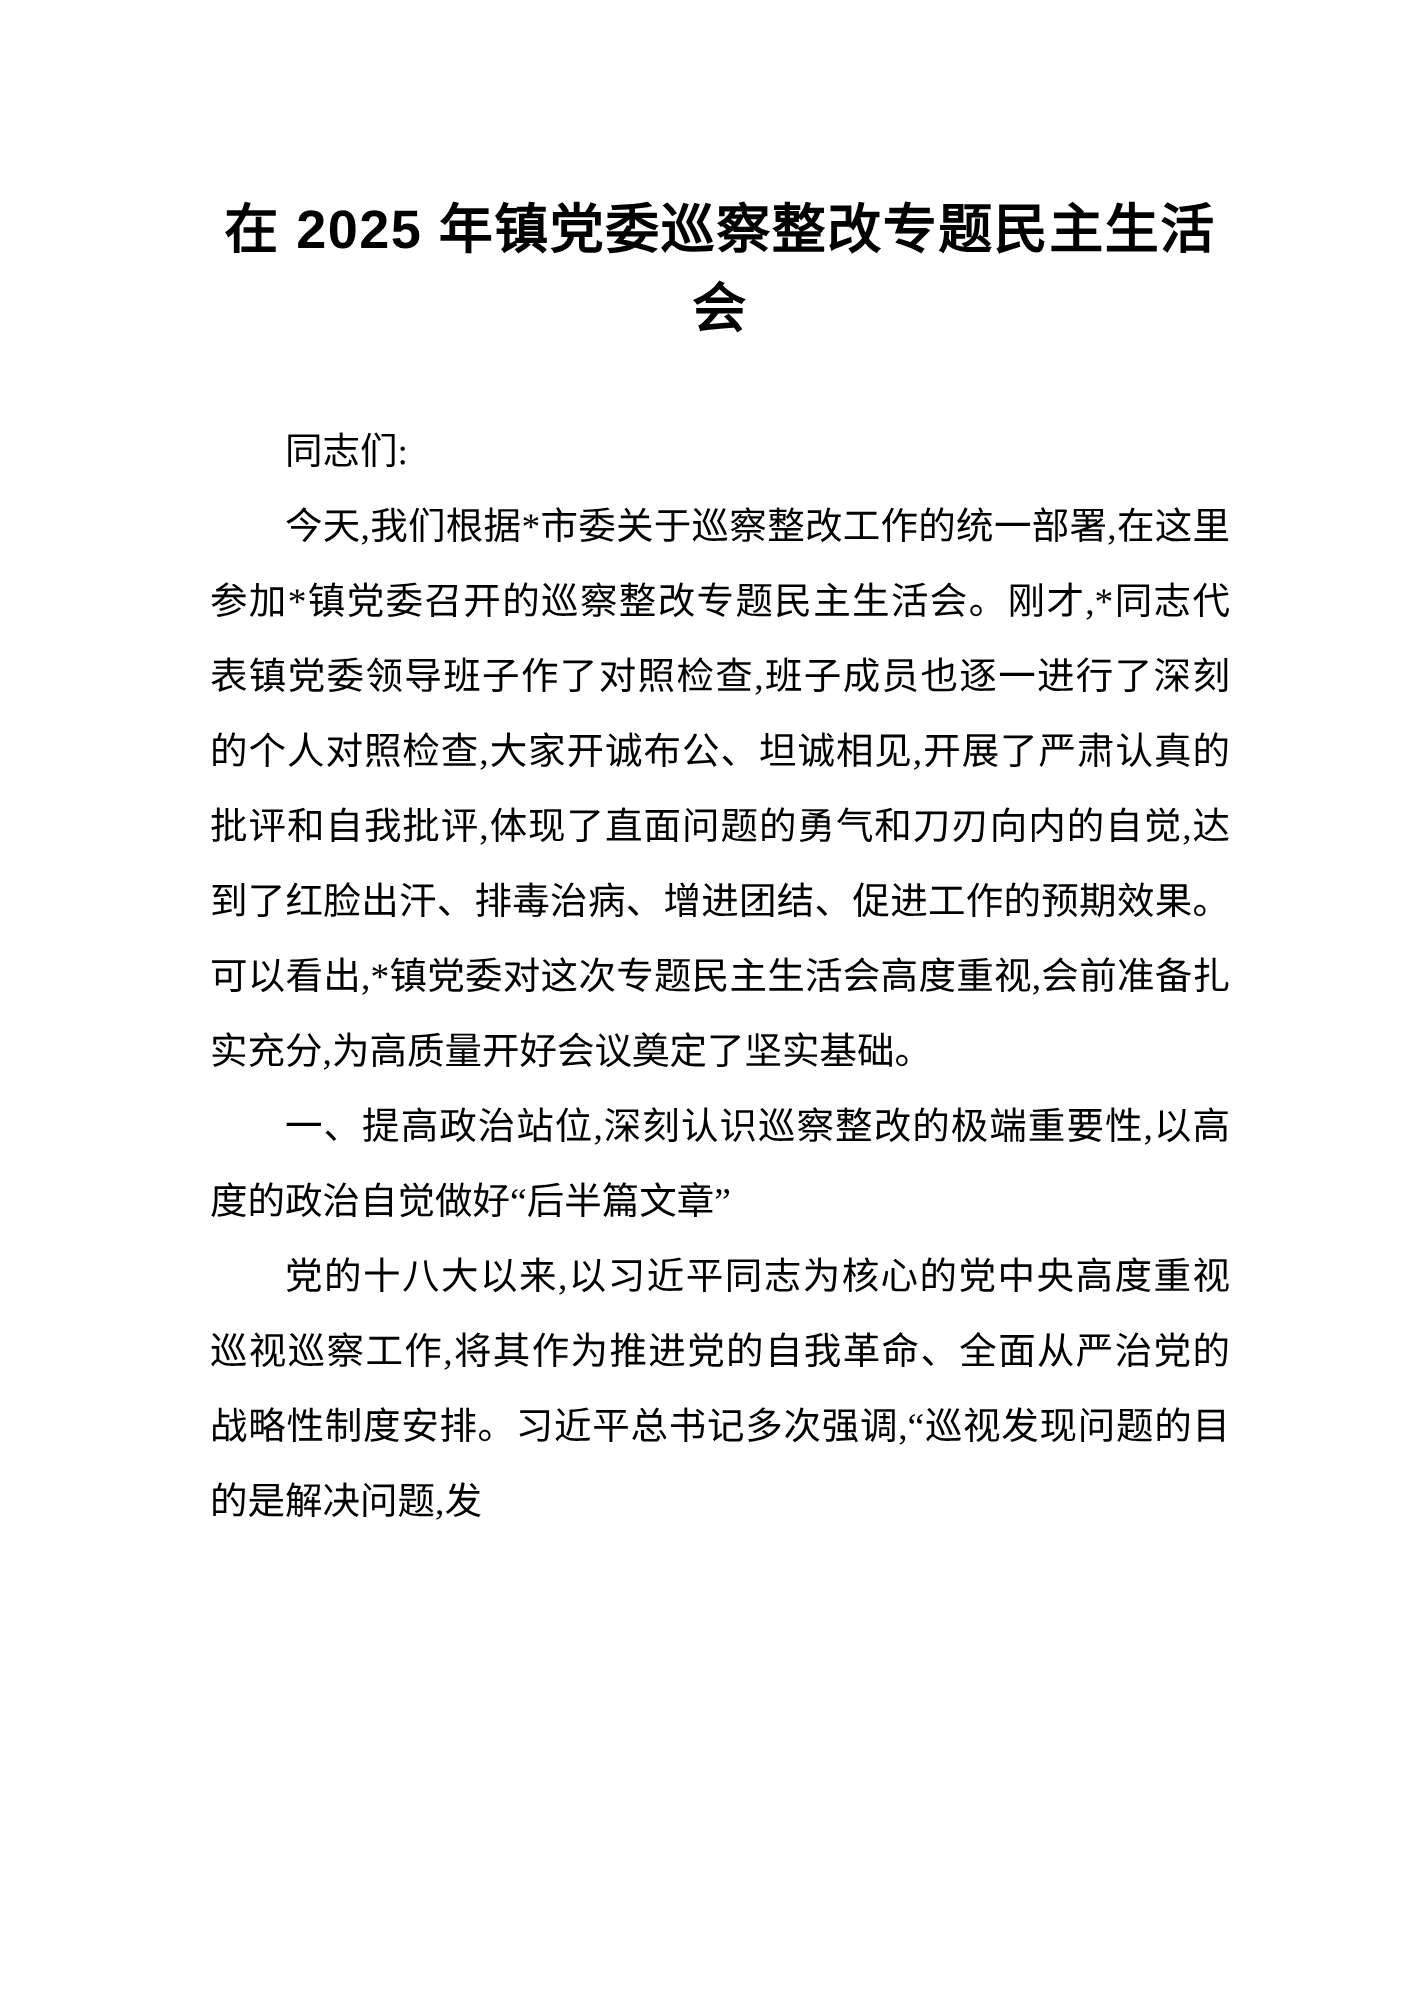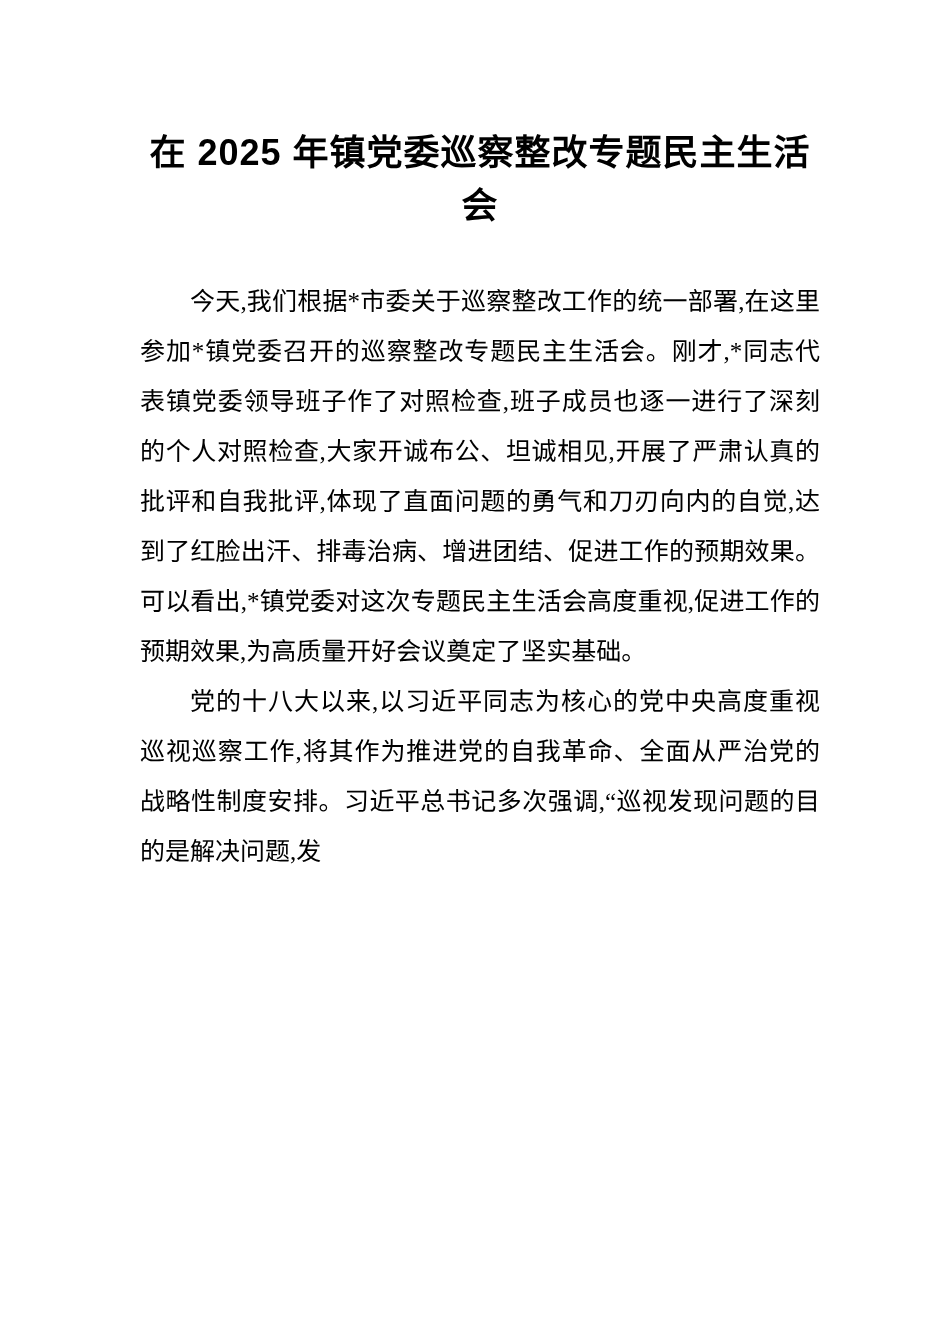--- a/index.html
+++ b/index.html
@@ -49,21 +49,23 @@
 <body>
 
 <div class="page">
 
   <h1 class="doc-title">
     <span class="title-line">在 2025 年镇党委巡察整改专题民主生活会</span>
   </h1>
 
   <div class="doc-body">
 
+      <p class="para-salutation">同志们:</p>
 
-      <p class="para-body">今天,我们根据*市委关于巡察整改工作的统一部署,在这里参加*镇党委召开的巡察整改专题民主生活会。刚才,*同志代表镇党委领导班子作了对照检查,班子成员也逐一进行了深刻的个人对照检查,大家开诚布公、坦诚相见,开展了严肃认真的批评和自我批评,体现了直面问题的勇气和刀刃向内的自觉,达到了红脸出汗、排毒治病、增进团结、促进工作的预期效果。可以看出,*镇党委对这次专题民主生活会高度重视,促进工作的预期效果,为高质量开好会议奠定了坚实基础。</p>
+      <p class="para-body">今天,我们根据*市委关于巡察整改工作的统一部署,在这里参加*镇党委召开的巡察整改专题民主生活会。刚才,*同志代表镇党委领导班子作了对照检查,班子成员也逐一进行了深刻的个人对照检查,大家开诚布公、坦诚相见,开展了严肃认真的批评和自我批评,体现了直面问题的勇气和刀刃向内的自觉,达到了红脸出汗、排毒治病、增进团结、促进工作的预期效果。可以看出,*镇党委对这次专题民主生活会高度重视,会前准备扎实充分,为高质量开好会议奠定了坚实基础。</p>
 
 
+      <p class="para-heading">一、提高政治站位,深刻认识巡察整改的极端重要性,以高度的政治自觉做好“后半篇文章”</p>
 
       <p class="para-body">党的十八大以来,以习近平同志为核心的党中央高度重视巡视巡察工作,将其作为推进党的自我革命、全面从严治党的战略性制度安排。习近平总书记多次强调,“巡视发现问题的目的是解决问题,发</p>
     </div>
 
 </div>
 
 </body></html>

